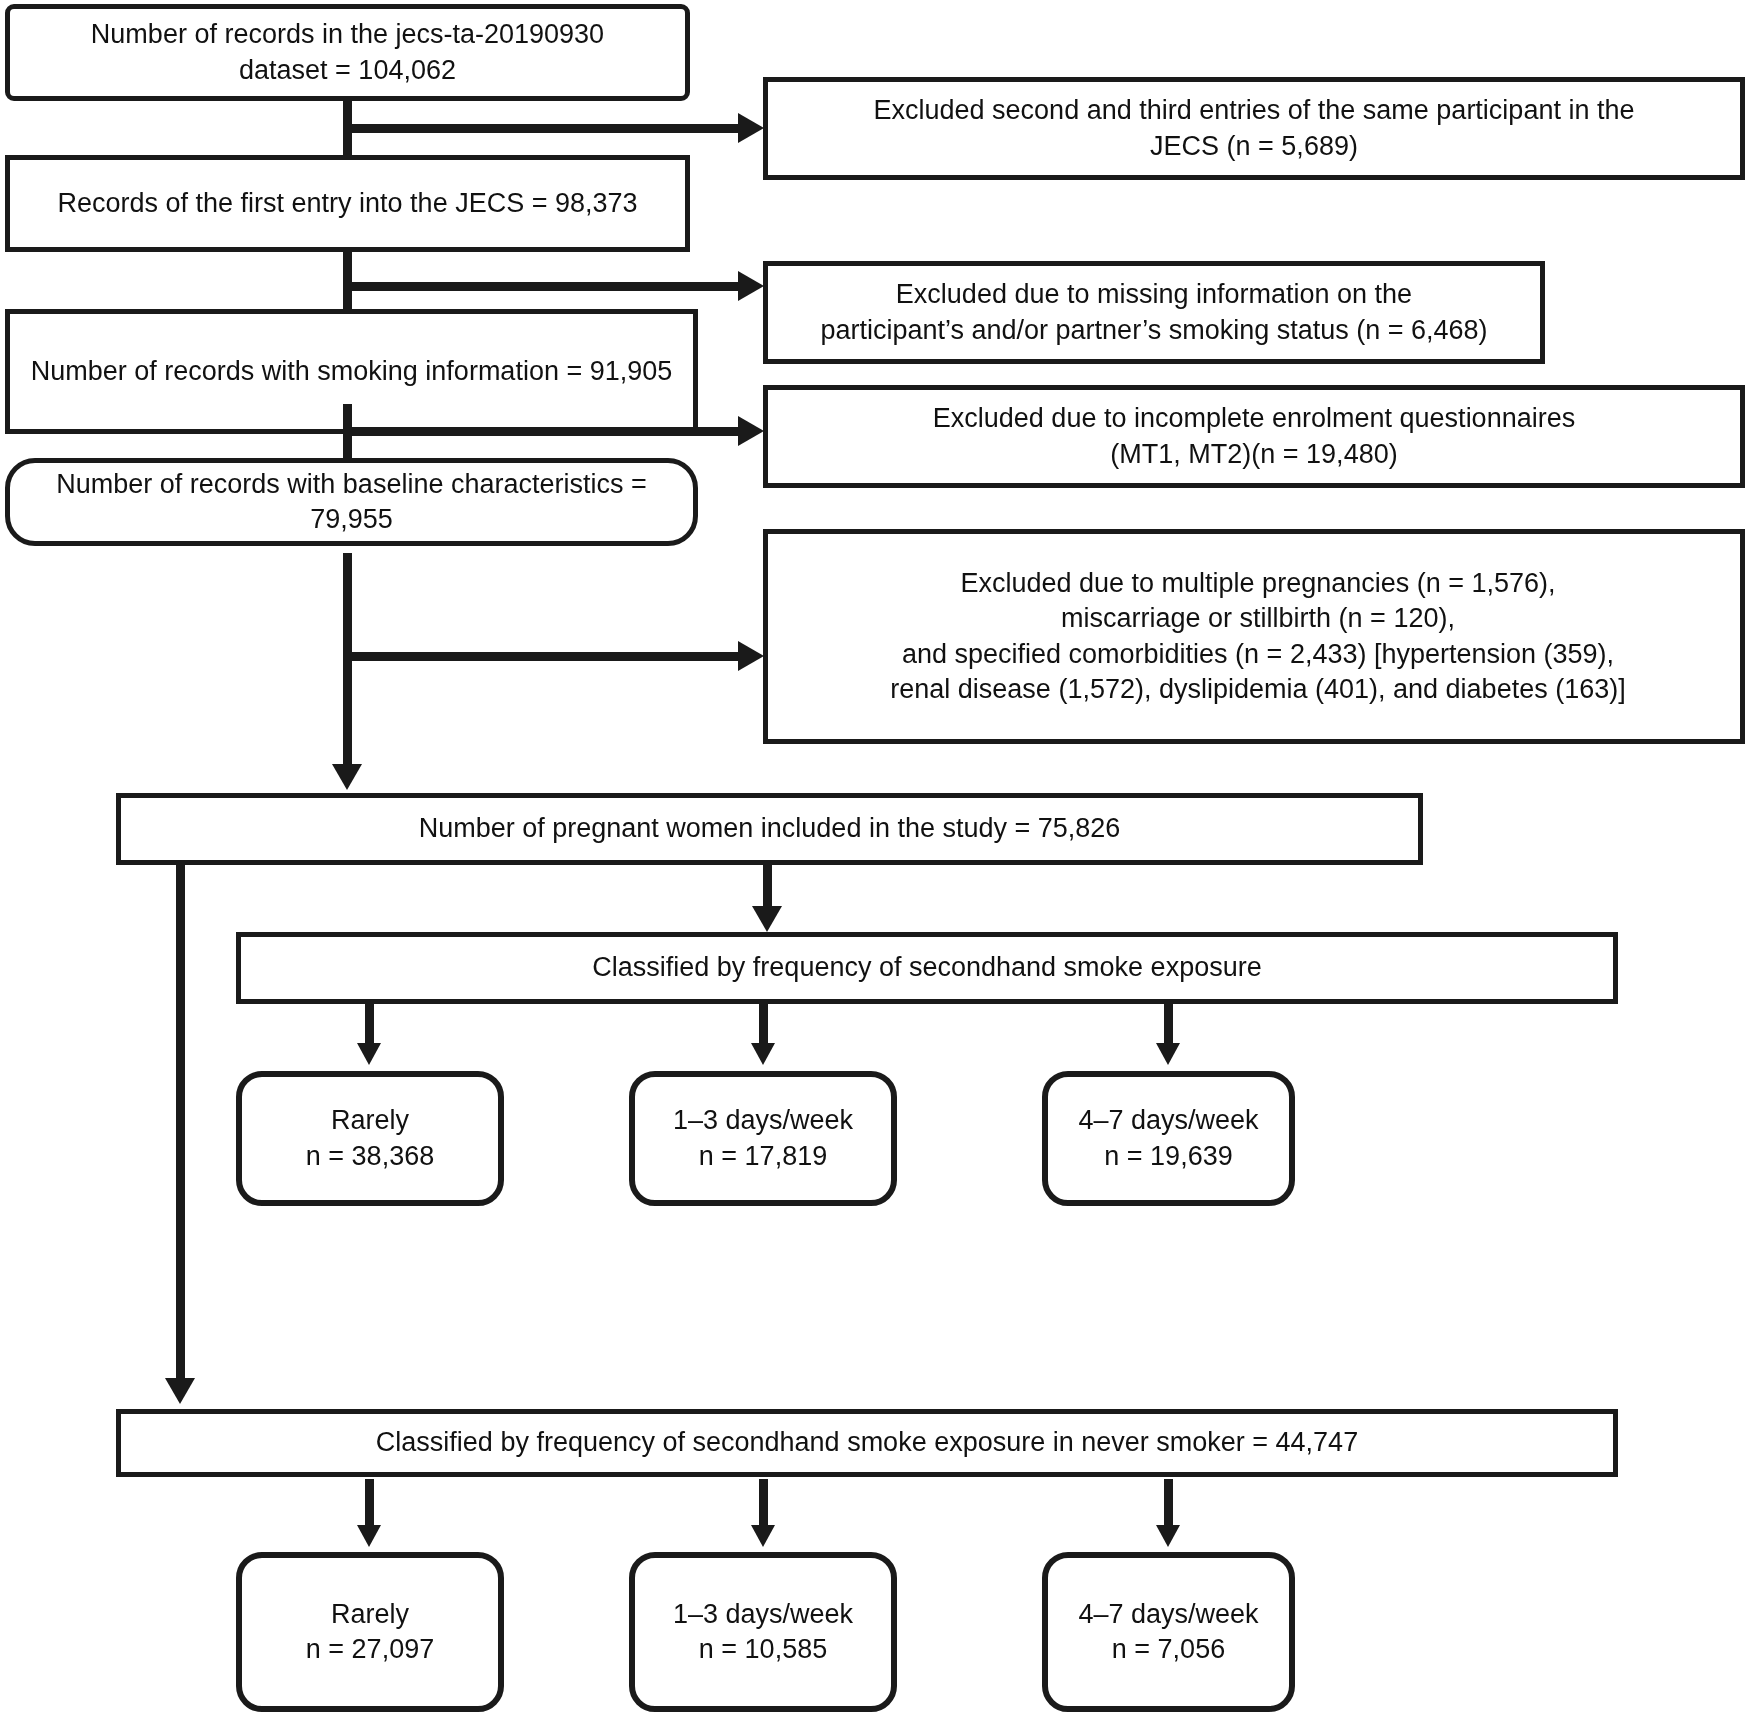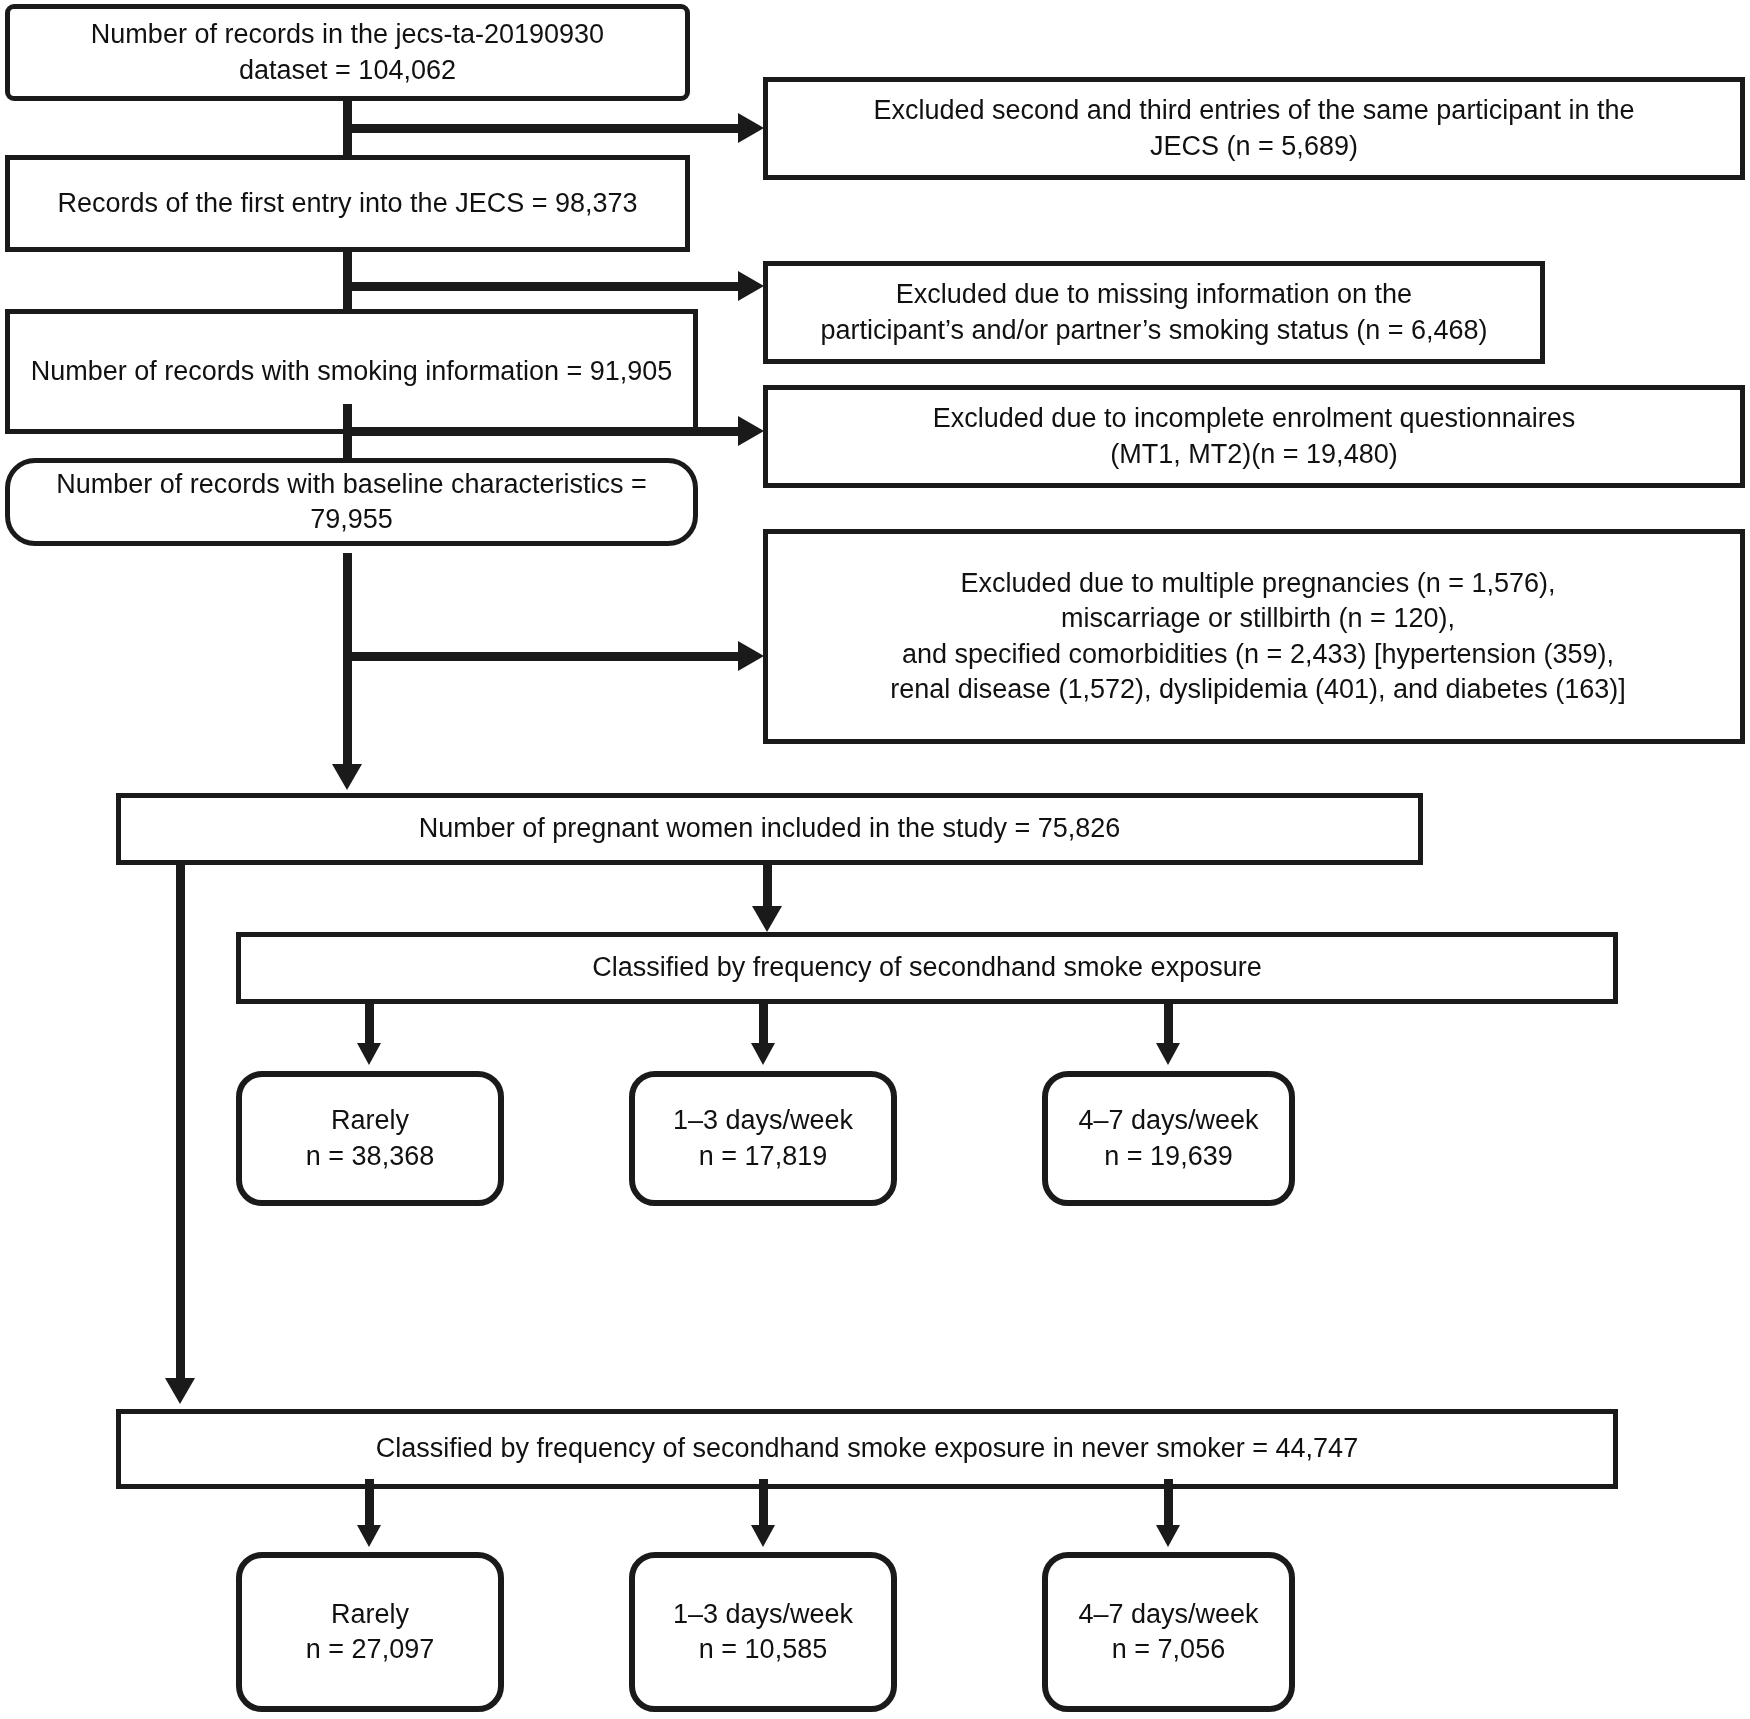--- a/index.html
+++ b/index.html
@@ -89,21 +89,21 @@
   </div>
 
   <div class="node" style="left:116px; top:793px; width:1307px; height:72px;">
     <span class="txt">Number of pregnant women included in the study = 75,826</span>
   </div>
 
   <div class="node" style="left:236px; top:932px; width:1382px; height:72px;">
     <span class="txt">Classified by frequency of secondhand smoke exposure</span>
   </div>
 
-  <div class="node" style="left:116px; top:1409px; width:1502px; height:80px;">
+  <div class="node" style="left:116px; top:1409px; width:1502px; height:68px;">
     <span class="txt">Classified by frequency of secondhand smoke exposure in never smoker  =  44,747</span>
   </div>
 
   <div class="node" style="left:763px; top:77px; width:982px; height:103px;">
     <span class="txt">Excluded second and third entries of the same participant in the
 JECS (n = 5,689)</span>
   </div>
 
   <div class="node" style="left:763px; top:245px; width:782px; height:103px;margin-top:16px;">
     <span class="txt">Excluded due to missing information on the

